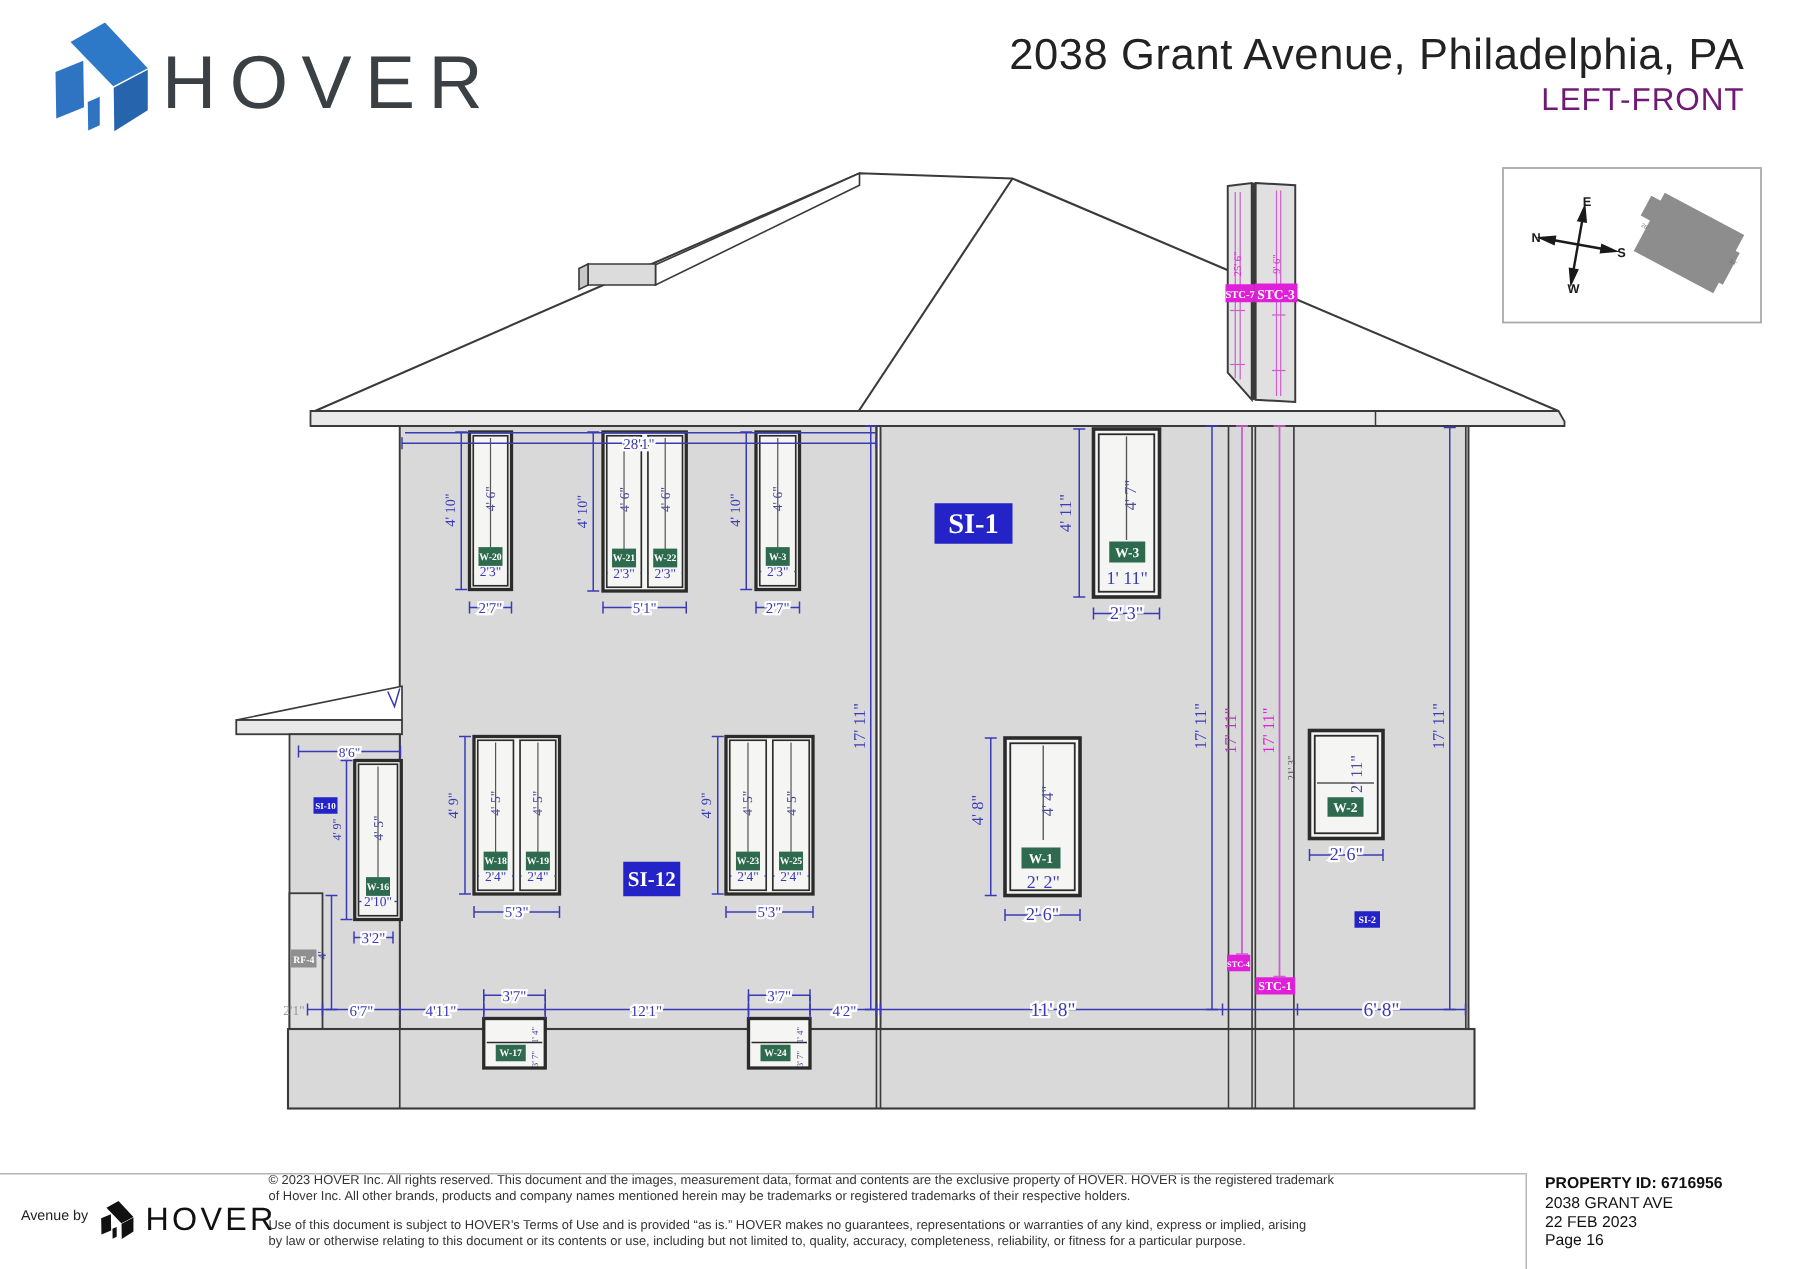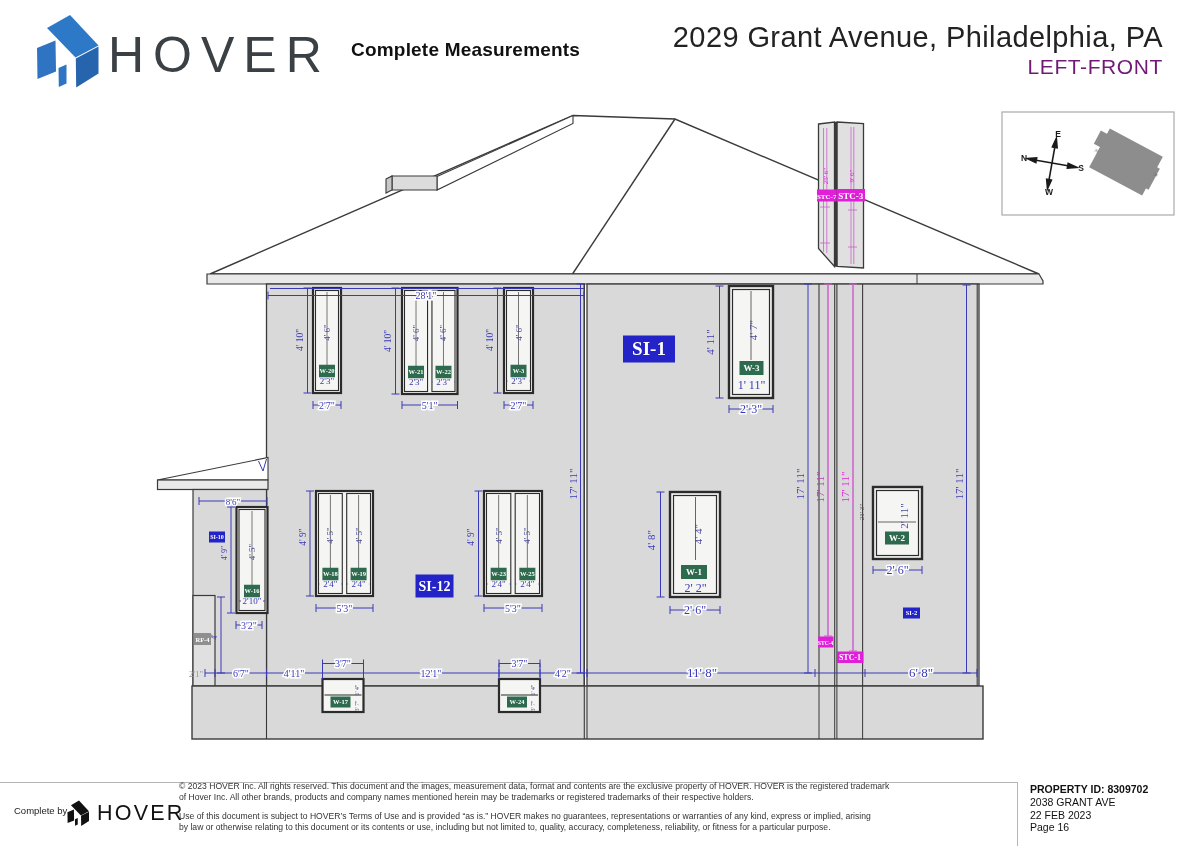--- a/index.html
+++ b/index.html
@@ -8,22 +8,21 @@
 </style></head>
 <body>
 <div class="abs" style="left:0;top:0;width:1200px;height:100px">
 <svg class="abs" style="left:30px;top:2px" width="80" height="94" viewBox="0 0 80 94">
 <polygon points="17,26 40,13 68.5,43.5 45.5,55.5" fill="#2e78c8"></polygon>
 <polygon points="45.8,56.5 68.5,44.5 68.5,71.5 46.2,85.5" fill="#2764ae"></polygon>
 <polygon points="7,46 25.5,38.5 26,69.5 7.5,77" fill="#2e74c2"></polygon>
 <polygon points="28.5,66 36.5,62.5 36.5,81.5 28.8,85" fill="#2e74c2"></polygon>
 </svg>
 <div class="abs" style="left:108px;top:26px;font-size:50px;letter-spacing:9px;color:#3b4045;font-weight:400">HOVER</div>
-<div class="abs" style="left:351px;top:39px;font-size:19px;font-weight:bold;color:#101010;letter-spacing:0.2px">Complete Measurements</div>
-<div class="abs" style="right:37px;top:21px;font-size:29px;color:#222;letter-spacing:0.4px">2029 Grant Avenue, Philadelphia, PA</div>
+<div class="abs" style="right:37px;top:21px;font-size:29px;color:#222;letter-spacing:0.4px">2038 Grant Avenue, Philadelphia, PA</div>
 <div class="abs" style="right:37px;top:55px;font-size:21px;color:#701a75;letter-spacing:0.6px">LEFT-FRONT</div>
 </div>
 <svg class="abs" style="left:0;top:0" width="1200" height="846" viewBox="0 0 1200 846">
 <polygon points="210,274 573,115.5 675,119 1039,274" fill="#ffffff" stroke="#3a3a3a" stroke-width="1.4"></polygon>
 <line x1="675" y1="119" x2="572.5" y2="274" stroke="#3a3a3a" stroke-width="1.4"></line>
 <polygon points="437,176.5 573,115.5 573,123.5 437,190" fill="#ffffff" stroke="#3a3a3a" stroke-width="1.1"></polygon>
 <polygon points="392,176 437,176 437,190 392,190" fill="#dcdcdc" stroke="#3a3a3a" stroke-width="1.1"></polygon>
 <polygon points="386,179 392,176 392,190 386,193" fill="#c8c8c8" stroke="#3a3a3a" stroke-width="1.1"></polygon>
 <polygon points="818.5,124 834.5,122 834.5,266.5 818.5,248.5" fill="#e3e3e3" stroke="#3a3a3a" stroke-width="1.3"></polygon>
 <rect x="834.5" y="122" width="2.6" height="144.5" fill="#3a3a3a" stroke="#3a3a3a" stroke-width="0.4"></rect>
@@ -341,28 +340,28 @@
 <g transform="rotate(28 1126 162)" fill="#8d8d8d">
 <rect x="1096" y="140" width="60" height="44"></rect>
 <rect x="1089" y="146" width="9" height="15"></rect>
 <rect x="1154" y="152" width="5" height="24"></rect>
 </g>
 <text x="1096" y="152" font-family="Liberation Serif" font-size="4" fill="#666" text-anchor="middle" font-weight="normal" transform="rotate(28 1096 152)">26'</text>
 <text x="1155" y="176" font-family="Liberation Serif" font-size="4" fill="#666" text-anchor="middle" font-weight="normal" transform="rotate(28 1155 176)">24'</text>
 </svg>
 <div class="abs" style="left:0;top:782px;width:1017px;border-top:1px solid #b5b5b5;height:0"></div>
 <div class="abs" style="left:1017px;top:782px;height:64px;border-left:1px solid #b5b5b5;width:0"></div>
-<div class="abs" style="left:14px;top:805px;font-size:9.5px;color:#222">Complete by</div>
+<div class="abs" style="left:14px;top:805px;font-size:9.5px;color:#222">Avenue by</div>
 <svg class="abs" style="left:65px;top:796px" width="28" height="33" viewBox="0 0 80 94">
 <polygon points="17,26 40,13 68.5,43.5 45.5,55.5" fill="#111"></polygon>
 <polygon points="45.8,56.5 68.5,44.5 68.5,71.5 46.2,85.5" fill="#111"></polygon>
 <polygon points="7,46 25.5,38.5 26,69.5 7.5,77" fill="#111"></polygon>
 <polygon points="28.5,66 36.5,62.5 36.5,81.5 28.8,85" fill="#111"></polygon>
 </svg>
 <div class="abs" style="left:97px;top:801px;font-size:21.5px;letter-spacing:2.2px;color:#111">HOVER</div>
 <div class="abs" style="left:179px;top:781px;width:830px;font-size:8.6px;line-height:10.6px;color:#333;letter-spacing:0">
 © 2023 HOVER Inc. All rights reserved. This document and the images, measurement data, format and contents are the exclusive property of HOVER. HOVER is the registered trademark<br>of Hover Inc. All other brands, products and company names mentioned herein may be trademarks or registered trademarks of their respective holders.
 <div style="height:9px"></div>
 Use of this document is subject to HOVER’s Terms of Use and is provided “as is.” HOVER makes no guarantees, representations or warranties of any kind, express or implied, arising<br>by law or otherwise relating to this document or its contents or use, including but not limited to, quality, accuracy, completeness, reliability, or fitness for a particular purpose.
 </div>
 <div class="abs" style="left:1030px;top:783px;font-size:10.5px;line-height:12.8px;color:#111">
-<b>PROPERTY ID: 8309702</b><br>2038 GRANT AVE<br>22 FEB 2023<br>Page 16
+<b>PROPERTY ID: 6716956</b><br>2038 GRANT AVE<br>22 FEB 2023<br>Page 16
 </div>
 
 </body></html>

